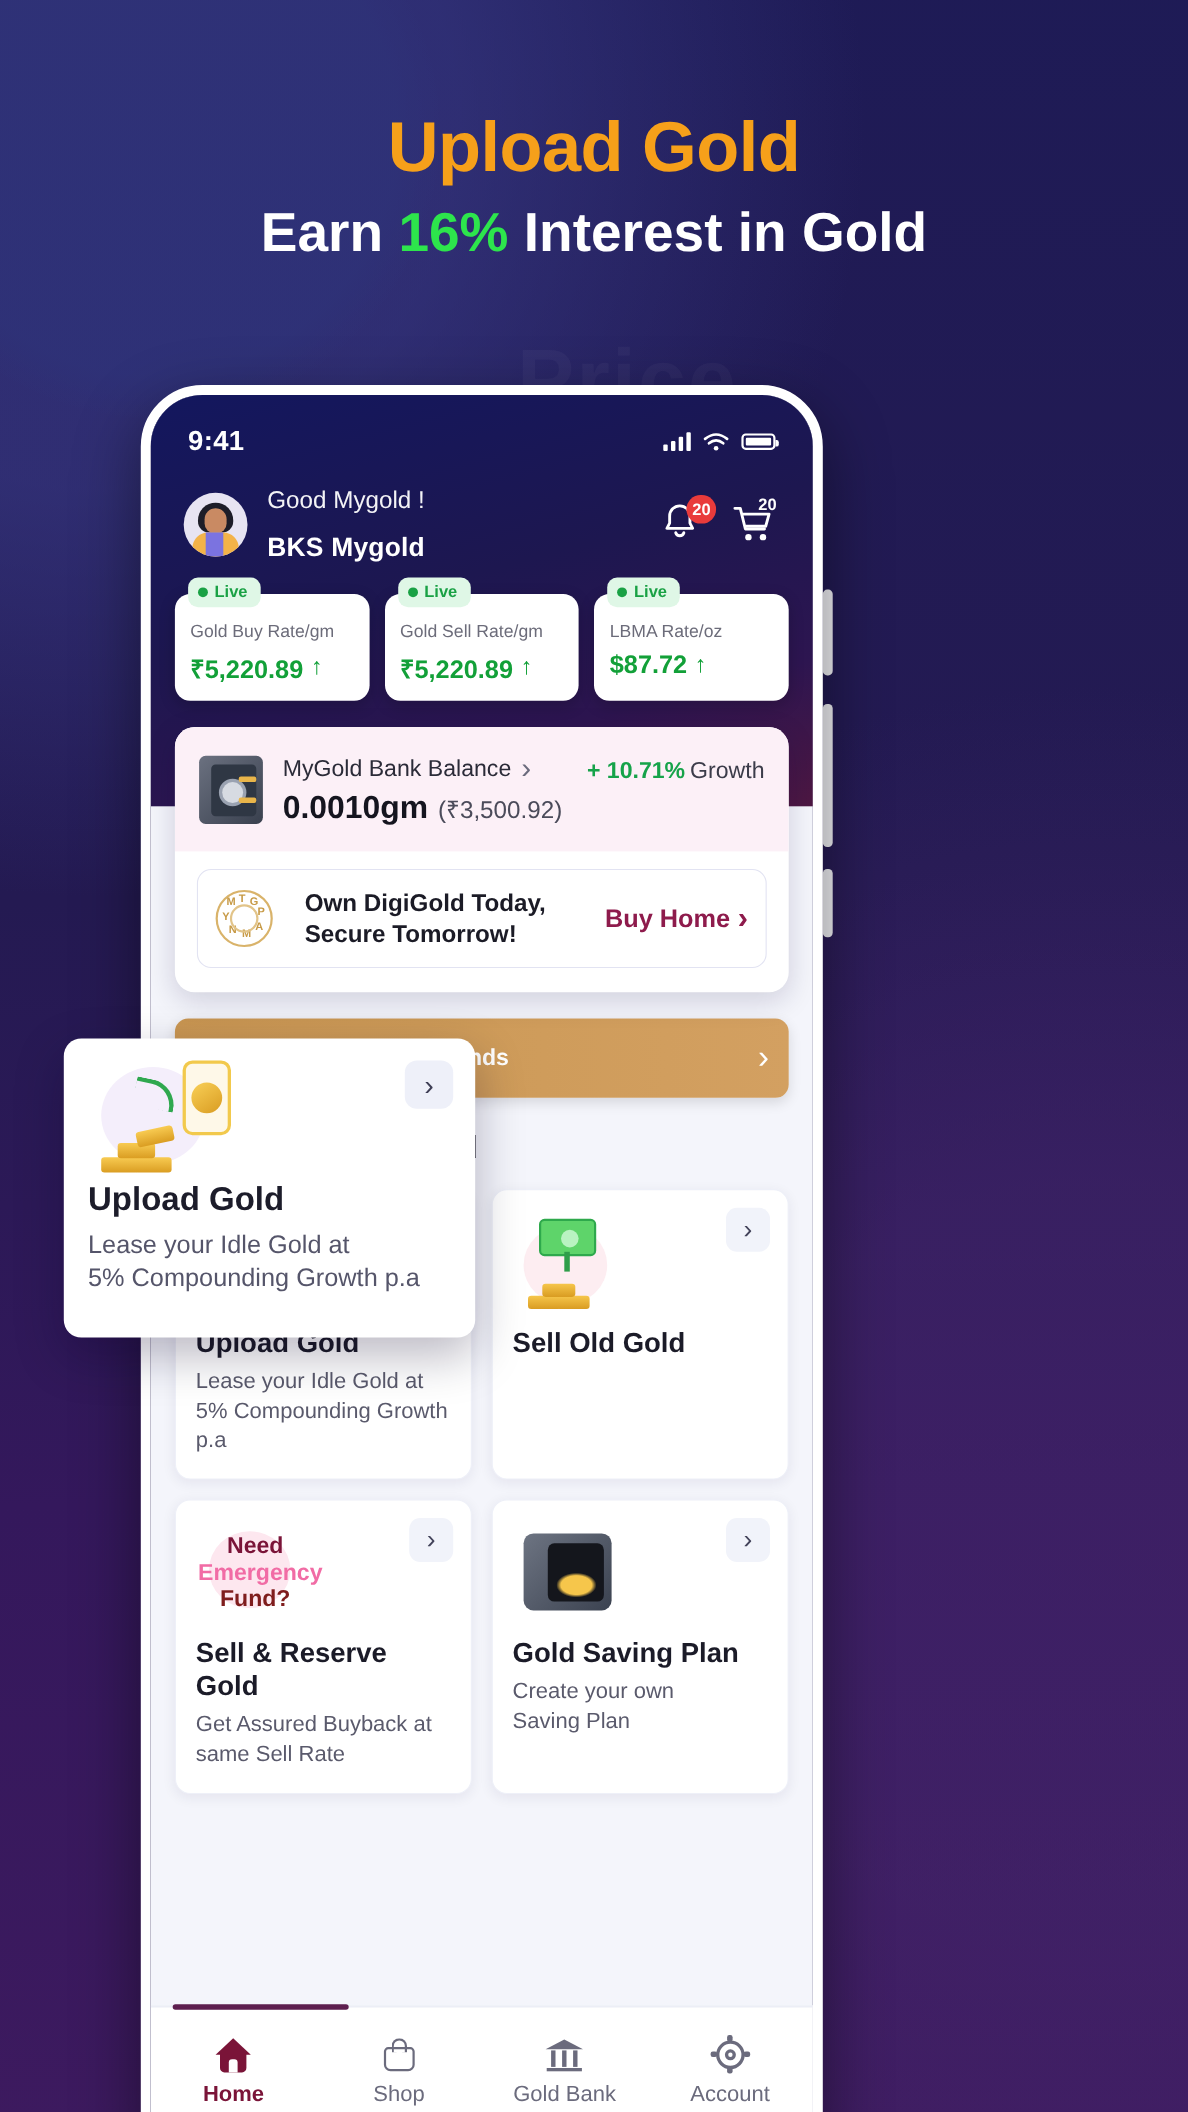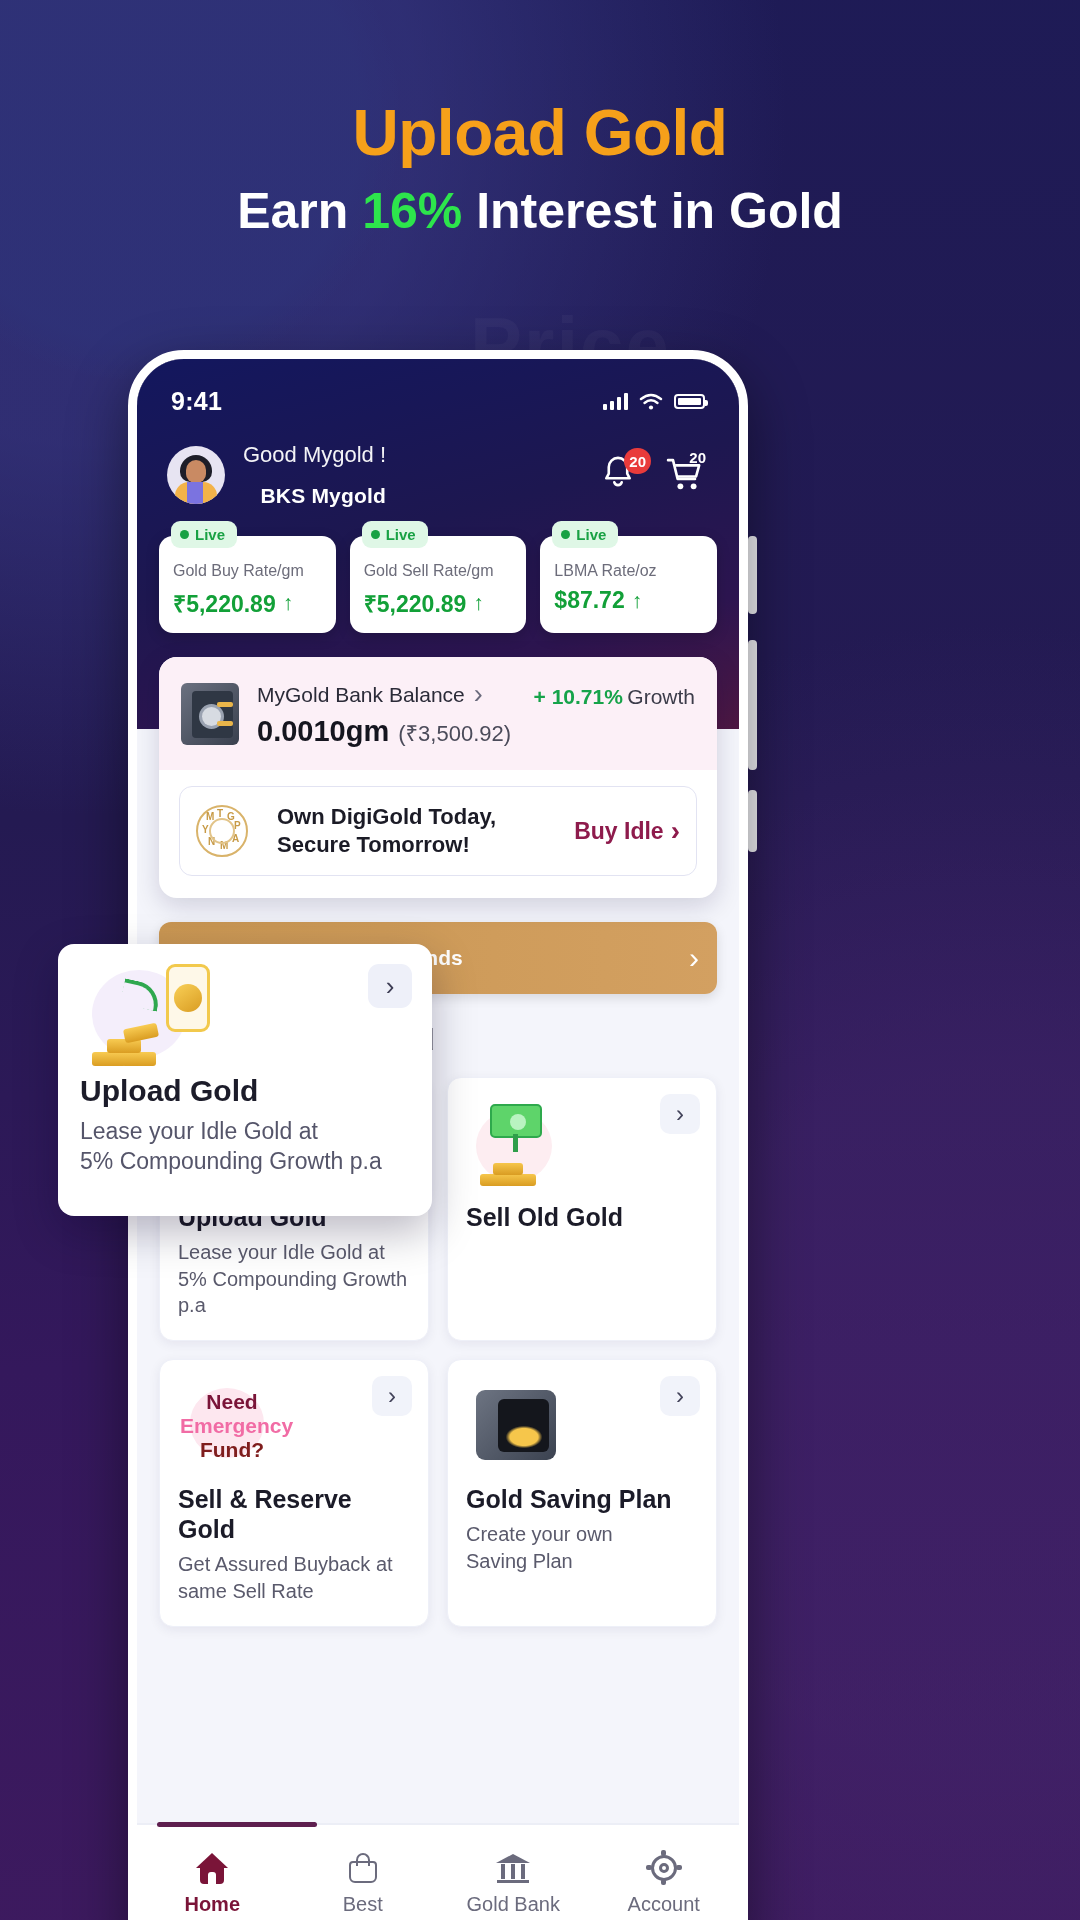--- a/index.html
+++ b/index.html
@@ -82,21 +82,21 @@
   #avatar {
     width:58px; height:58px; border-radius:50%; background:#e7e4f2;
     position:relative; overflow:hidden; flex:none;
   }
   #avatar .hair{position:absolute;left:13px;top:9px;width:32px;height:27px;background:#1d1d28;border-radius:16px 16px 10px 10px;}
   #avatar .face{position:absolute;left:19px;top:14px;width:20px;height:23px;background:#c98a63;border-radius:10px 10px 9px 9px;}
   #avatar .body{position:absolute;left:8px;top:36px;width:42px;height:26px;background:#f3b349;border-radius:14px 14px 0 0;}
   #avatar .body::after{content:"";position:absolute;left:12px;top:0;width:16px;height:26px;background:#7b73e0;}
   #greet-text { margin-left:18px; color:#fff; }
   #greet-hello { font-size:22px; font-weight:400; opacity:.95; }
-  #greet-name  { font-size:21px; font-weight:800; margin-top:16px; letter-spacing:.2px;text-align:right; }
+  #greet-name  { font-size:24px; font-weight:800; margin-top:16px; letter-spacing:.2px;text-align:right; }
   #header-actions { margin-left:auto; display:flex; align-items:center; gap:26px; padding-right:4px;}
   .hicon { position:relative; width:40px; height:42px; }
   .badge {
     position:absolute; top:-6px; right:-12px; min-width:26px; height:26px;
     border-radius:13px; background:#E93B3B; color:#fff; font-size:15px; font-weight:700;
     display:flex; align-items:center; justify-content:center; padding:0 5px;
   }
   .cart-badge{ background:transparent; color:#fff; font-size:15px; top:-10px; right:-6px;}
 
   
@@ -406,21 +406,21 @@
           <span class="cl" style="left:34px;top:26px;">A</span>
             <span class="cl" style="left:22px;top:33px;">M</span>
           <span class="cl" style="left:10px;top:29px;">N</span>
             <span class="cl" style="left:4px;top:17px;">Y</span>
         </div>
         <div id="digi-text">
           <div>Own DigiGold Today,</div>
           <div>Secure Tomorrow!</div>
         </div>
         <div id="buy-gold-btn">
-          <span>Buy Idle</span>
+          <span>Buy Home</span>
           <span style="font-size:28px;">›</span>
         </div>
       </div>
     </div>
 
     <div id="trends-banner">
       <div id="trend-chart">
           <i></i>
           <i></i>
           <i></i>
@@ -506,21 +506,21 @@
             <span class="body"></span>
             <span class="door"></span>
         </span>
         <span class="nav-label">Home</span>
       </div>
       <div class="nav-item">
         <span class="nav-ico ico-shop">
           <span class="bag"></span>
             <span class="hdl"></span>
         </span>
-        <span class="nav-label">Best</span>
+        <span class="nav-label">Shop</span>
       </div>
       <div class="nav-item">
         <span class="nav-ico ico-bank">
           <span class="roof"></span>
             <span class="base"></span>
             <i></i>
             <i></i>
             <i></i>
         </span>
         <span class="nav-label">Gold Bank</span>

